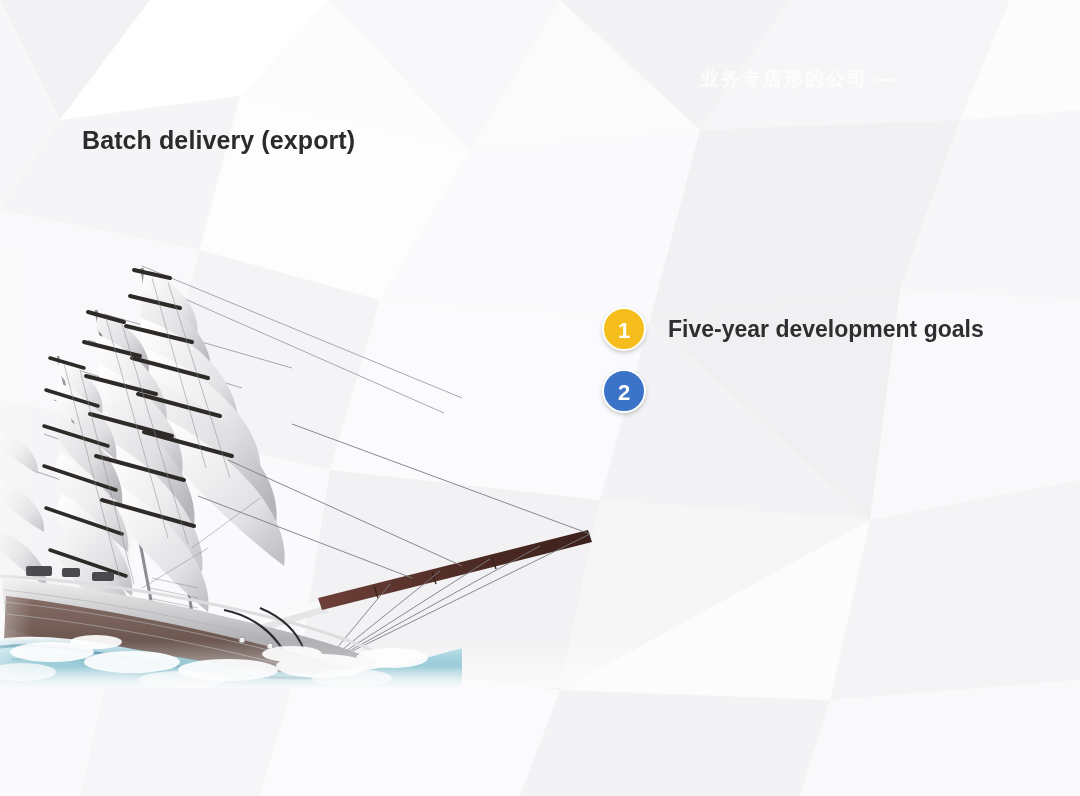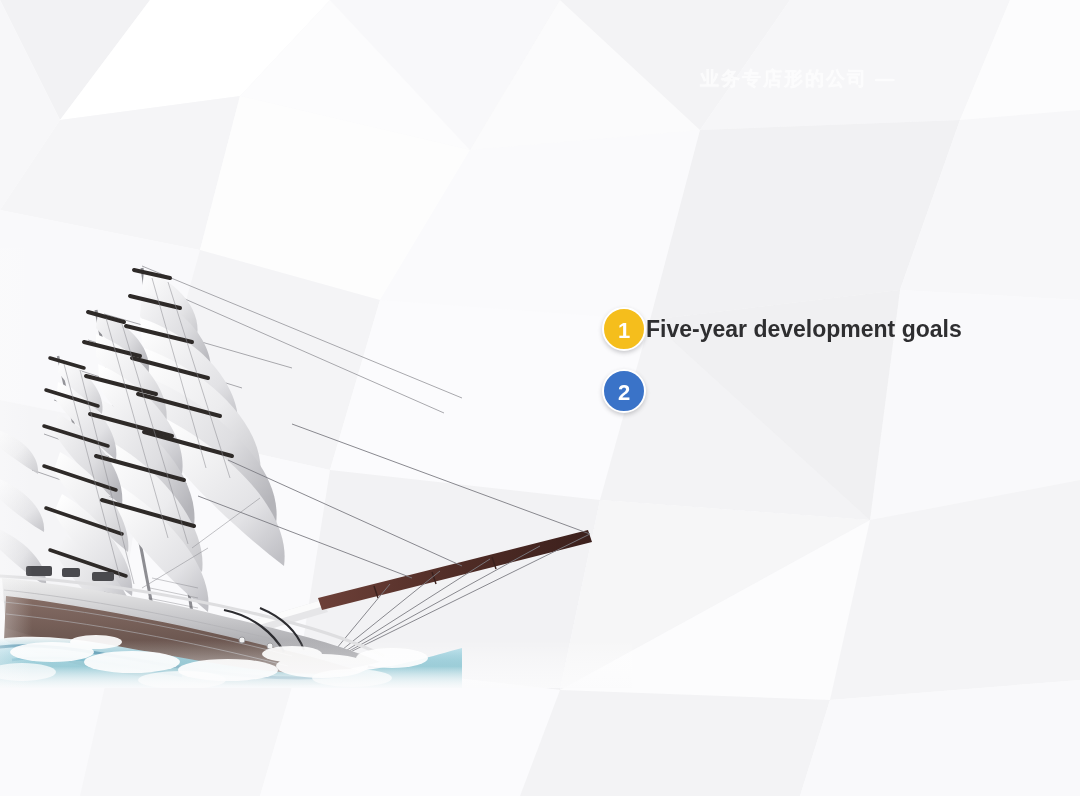--- a/index.html
+++ b/index.html
@@ -86,20 +86,21 @@
     border: 2px solid #ffffff;
     box-shadow: 0 2px 4px rgba(60,60,70,0.26);
     color: #ffffff;
     font-size: 22px;
     font-weight: 700;
     line-height: 44px;
     text-align: center;
     box-sizing: border-box;
   }
   .agenda-label {
+    margin-left: 22px;
     font-size: 23px;
     font-weight: 700;
     color: #2e2e30;
     white-space: nowrap;
   }
 </style>
 </head>
 <body>
 
 <div id="slide">
@@ -136,20 +137,21 @@
       <polygon points="830,700 1080,680 1080,796 800,796" fill="#f9f9fb"></polygon>
       <polygon points="470,150 560,0 700,130" fill="#ffffff" opacity="0.65"></polygon>
       <polygon points="240,96 330,0 470,150" fill="#ffffff" opacity="0.5"></polygon>
       <polygon points="650,320 900,290 870,520" fill="#ededef" opacity="0.55"></polygon>
       <polygon points="600,500 870,520 560,690" fill="#f0f0f2" opacity="0.5"></polygon>
     </g>
   </svg>
 
   <div id="watermark">业务专店形的公司 —</div>
 
+  <div id="title">Batch delivery (export)</div>
 
   <div id="ship-wrap">
     <svg id="ship-svg" viewBox="0 0 640 440" aria-hidden="true">
       <defs>
         <linearGradient id="sailA" x1="0" y1="0" x2="1" y2="1">
           <stop offset="0%" stop-color="#ffffff"></stop>
           <stop offset="55%" stop-color="#ececee"></stop>
           <stop offset="100%" stop-color="#c6c6ca"></stop>
         </linearGradient>
         <linearGradient id="sailB" x1="0" y1="0" x2="1" y2="0.8">

